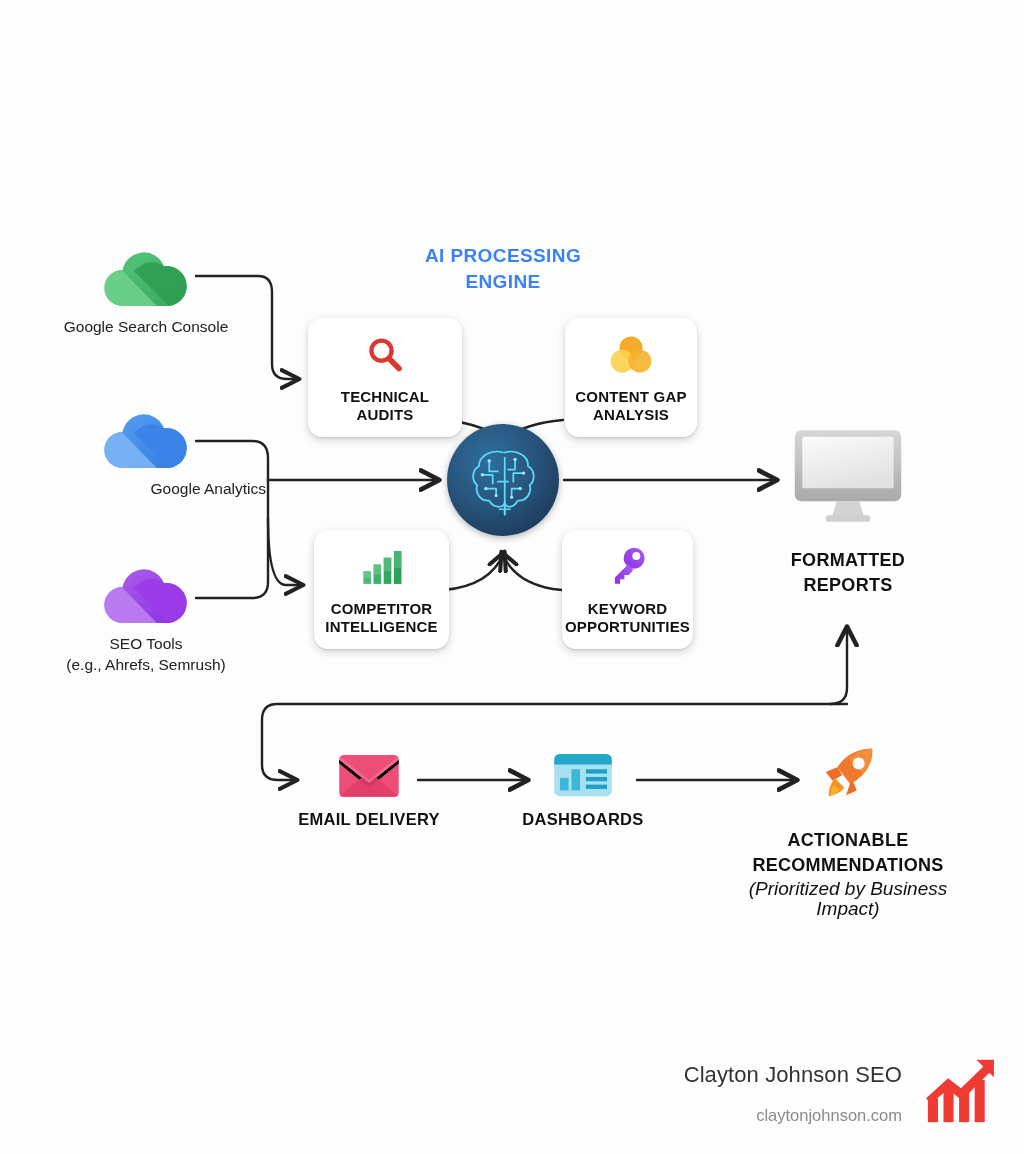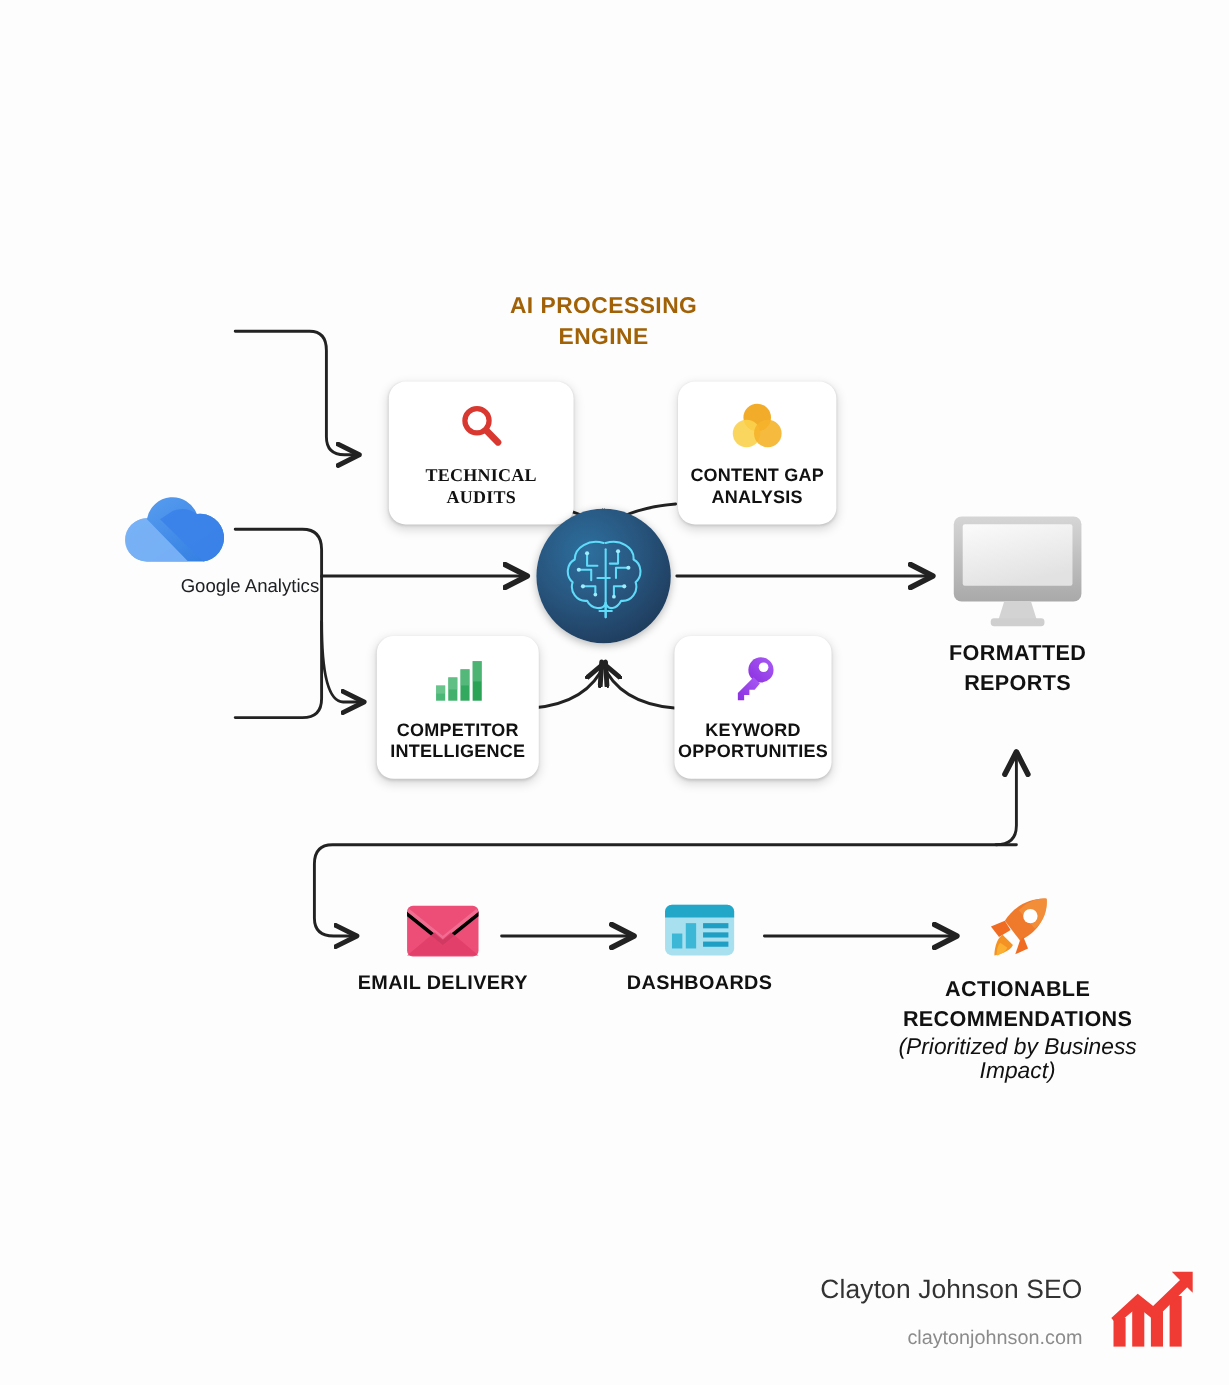--- a/index.html
+++ b/index.html
@@ -32,25 +32,25 @@
   }
   .card .ic{height:50px;display:flex;align-items:center;justify-content:center;}
   .card .ct{
     margin-top:8px;font-size:15px;font-weight:bold;letter-spacing:.2px;
     line-height:18px;text-align:center;color:#111;text-transform:uppercase;
   }
 
   
   .engine-title{
     position:absolute;text-align:center;font-weight:bold;font-size:19px;
-    line-height:26px;letter-spacing:.4px;color:#a16207;
+    line-height:26px;letter-spacing:.4px;color:#3b82f6;
   }
   .node-cap{
     position:absolute;text-align:center;font-weight:bold;font-size:18px;
-    line-height:25px;letter-spacing:.3px;color:#111;
+    line-height:25px;letter-spacing:.3px;color:#111;margin-top:16px;
   }
   .node-cap .sub{
     display:block;font-weight:normal;font-style:italic;font-size:19px;
     line-height:20px;letter-spacing:0;margin-top:1px;
   }
   .flow-cap{
     position:absolute;text-align:center;font-weight:bold;font-size:16.5px;
     line-height:22px;letter-spacing:.3px;color:#111;
   }
 
@@ -104,45 +104,78 @@
       <path d="M847,704 L277,704 Q262,704 262,720 L262,765 Q262,780 278,780 L296,780" marker-end="url(#ah)"></path>
 
       <path d="M830,704 Q847,704 847,688 L847,628" marker-end="url(#ah2)"></path>
 
       <path d="M418,780 L527,780" marker-end="url(#ah2)"></path>
 
       <path d="M637,780 L796,780" marker-end="url(#ah2)"></path>
     </g>
   </svg>
 
+  <div class="src" style="left:26px;top:248px;">
+    <div class="cloud">
+      <svg viewBox="0 0 100 66" width="90" height="60">
+        <defs>
+          <linearGradient id="gA" x1="0" y1="0" x2="1" y2="1">
+            <stop offset="0%" stop-color="#57c97e"></stop>
+              <stop offset="100%" stop-color="#35a95c"></stop>
+          </linearGradient>
+        </defs>
+        <path d="M24,64 a20,20 0 0 1 0,-40 a24,24 0 0 1 46,-4 a19,19 0 0 1 6,44 z" fill="url(#gA)"></path>
+        <path d="M24,64 a20,20 0 0 1 -1,-40 L62,64 z" fill="#6ed18d" opacity=".85"></path>
+        <path d="M48,17 a24,24 0 0 1 22,3 a19,19 0 0 1 6,44 L36,25 z" fill="#2f9d52" opacity=".9"></path>
+      </svg>
+    </div>
+    <div class="lbl">Google Search Console</div>
+  </div>
 
   <div class="src" style="left:26px;top:410px;text-align:right;">
     <div class="cloud">
       <svg viewBox="0 0 100 66" width="90" height="60">
         <defs>
           <linearGradient id="gB" x1="0" y1="0" x2="1" y2="1">
             <stop offset="0%" stop-color="#5ca0f2"></stop>
               <stop offset="100%" stop-color="#2f7ce0"></stop>
           </linearGradient>
         </defs>
         <path d="M24,64 a20,20 0 0 1 0,-40 a24,24 0 0 1 46,-4 a19,19 0 0 1 6,44 z" fill="url(#gB)"></path>
         <path d="M24,64 a20,20 0 0 1 -1,-40 L62,64 z" fill="#7cb4f6" opacity=".9"></path>
         <path d="M48,17 a24,24 0 0 1 22,3 a19,19 0 0 1 6,44 L36,25 z" fill="#3b82e8" opacity=".92"></path>
       </svg>
     </div>
     <div class="lbl">Google Analytics</div>
   </div>
 
+  <div class="src" style="left:26px;top:565px;">
+    <div class="cloud">
+      <svg viewBox="0 0 100 66" width="90" height="60">
+        <defs>
+          <linearGradient id="gC" x1="0" y1="0" x2="1" y2="1">
+            <stop offset="0%" stop-color="#ae61ef"></stop>
+              <stop offset="100%" stop-color="#8b2fe0"></stop>
+          </linearGradient>
+        </defs>
+        <path d="M24,64 a20,20 0 0 1 0,-40 a24,24 0 0 1 46,-4 a19,19 0 0 1 6,44 z" fill="url(#gC)"></path>
+        <path d="M24,64 a20,20 0 0 1 -1,-40 L62,64 z" fill="#bd80f2" opacity=".9"></path>
+        <path d="M48,17 a24,24 0 0 1 22,3 a19,19 0 0 1 6,44 L36,25 z" fill="#9b3aea" opacity=".93"></path>
+      </svg>
+    </div>
+    <div class="lbl">SEO Tools</div>
+    <div class="lbl" style="margin-top:0;">(e.g., Ahrefs, Semrush)</div>
+  </div>
 
   <div class="engine-title" style="left:393px;top:243px;width:220px;">
     <span>AI PROCESSING</span><br>
     <span>ENGINE</span>
   </div>
 
-  <div class="card" style="left:324px;top:318px;width:154px;height:119px;font-family:Liberation Serif, serif;">
+  <div class="card" style="left:308px;top:318px;width:154px;height:119px;">
     <div class="ic">
       <svg width="42" height="42" viewBox="0 0 48 48">
         <circle cx="20" cy="19" r="11.5" fill="none" stroke="#d93831" stroke-width="5"></circle>
         <path d="M20.5,11.5 a7.5,7.5 0 0 0 -6.6,4.2" fill="none" stroke="#ffffff" stroke-width="2" stroke-linecap="round"></path>
         <path d="M28.6,28 L40,39.5" stroke="#d93831" stroke-width="6.4" stroke-linecap="round"></path>
       </svg>
     </div>
     <div class="ct">
       <span>TECHNICAL</span><br>
       <span>AUDITS</span>

